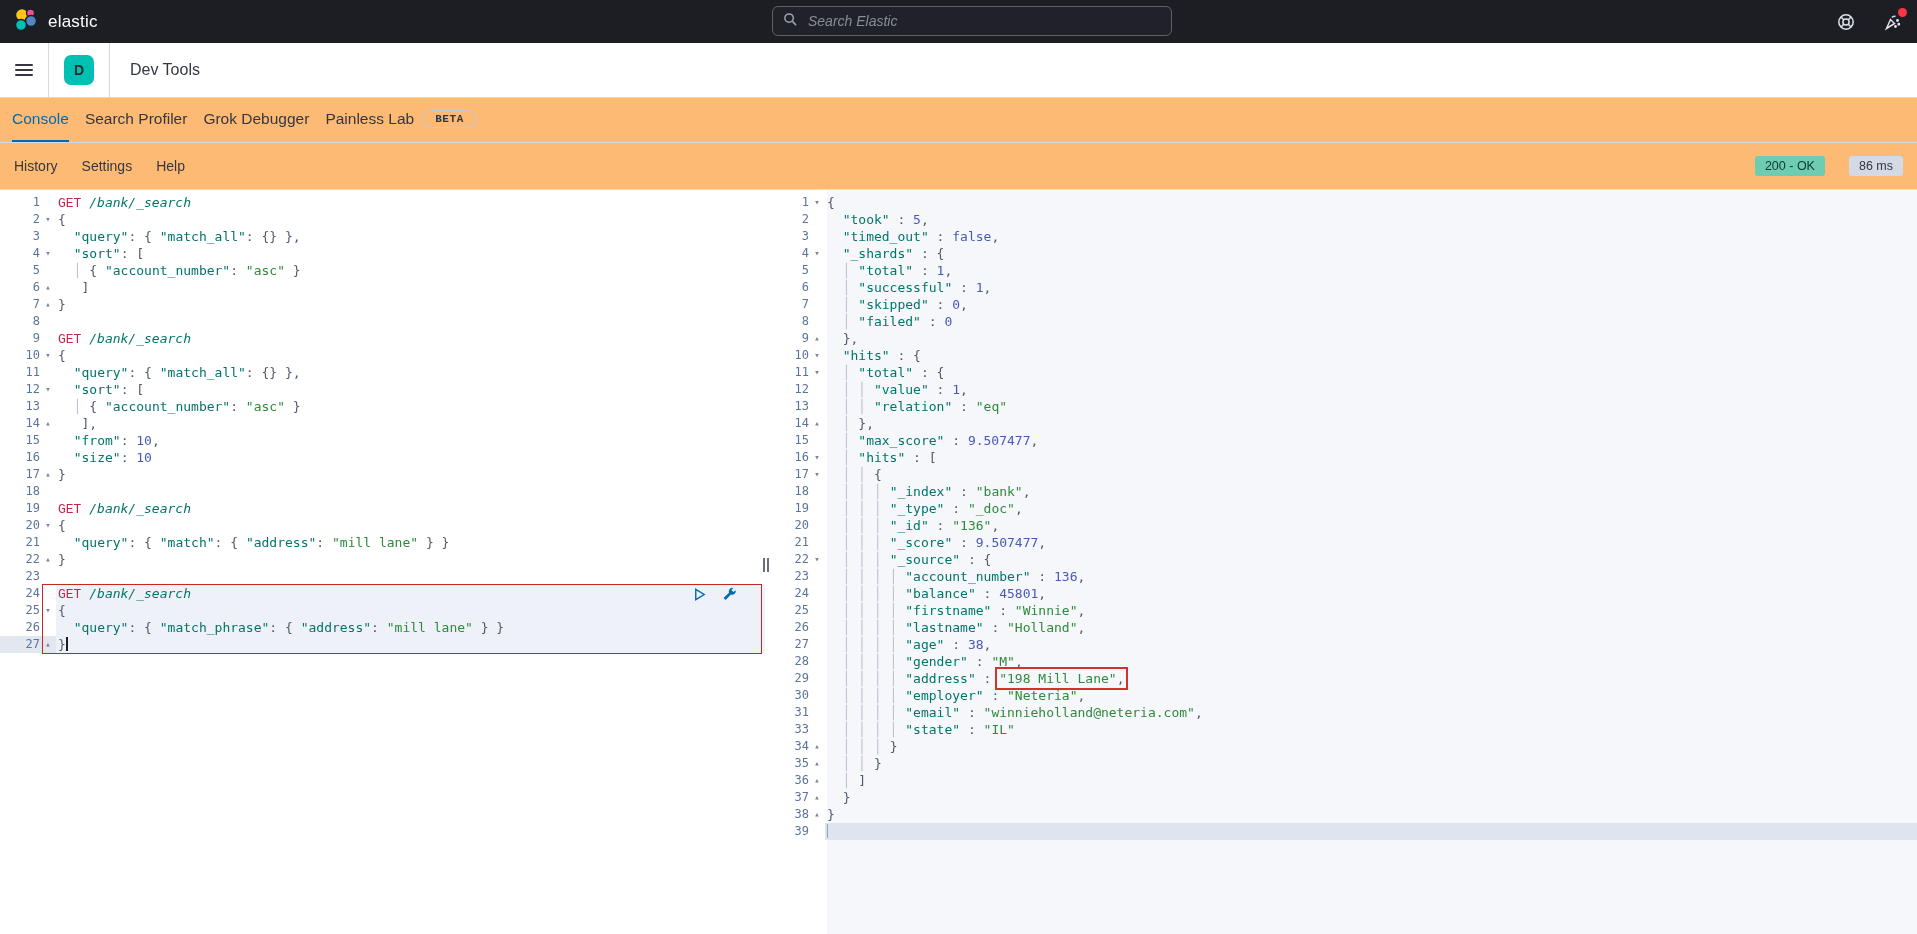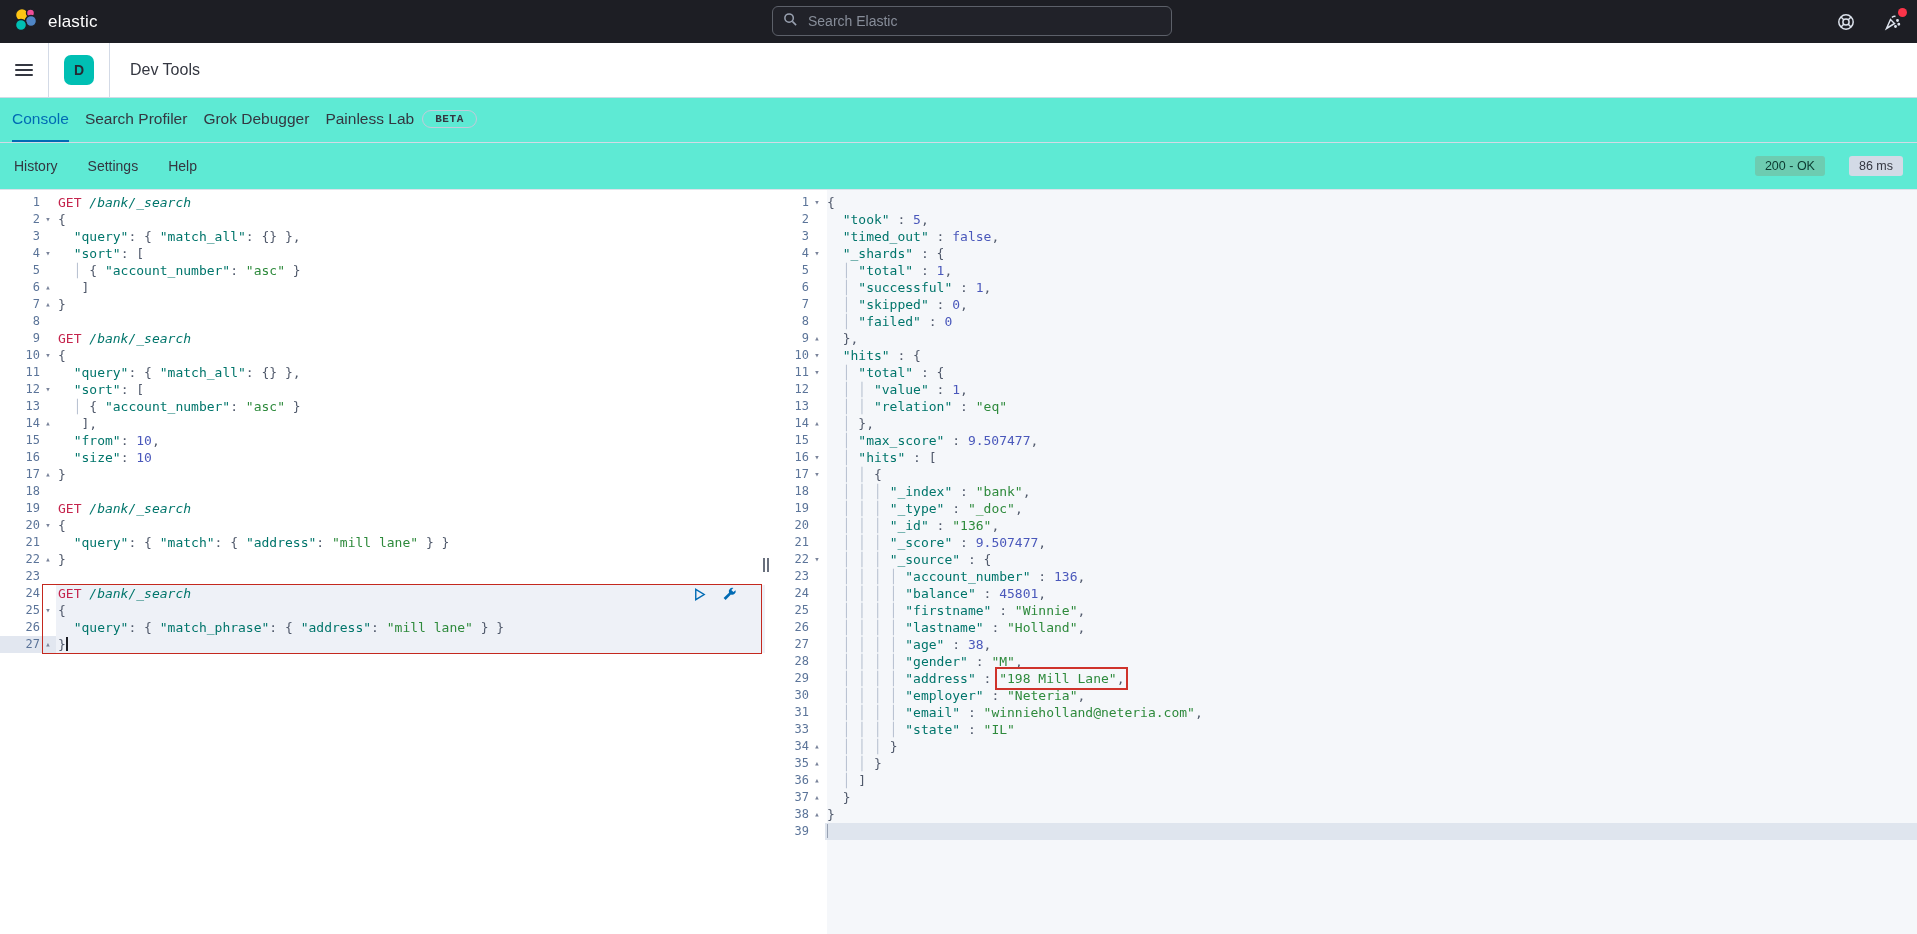--- a/index.html
+++ b/index.html
@@ -1,27 +1,27 @@
 <!DOCTYPE html>
 <html><head>
 <meta charset="utf-8">
 <style>
   html,body{margin:0;padding:0;background:#fff;}
   *{box-sizing:border-box;}
-  .screen{position:relative;width:1917px;height:934px;overflow:hidden;background:#5eead4;
+  .screen{position:relative;width:1917px;height:934px;overflow:hidden;background:#fdba74;
           font-family:"Liberation Sans",sans-serif;color:#343741;}
 
   
   .topbar{position:relative;height:43px;background:#1d1e24;display:flex;align-items:center;}
   .brand{display:flex;align-items:center;gap:9px;padding-left:13px;}
   .brand-text{color:#fff;font-size:17px;letter-spacing:.2px;}
   .search-box{position:absolute;left:772px;top:6px;width:400px;height:30px;border:1px solid #5c6069;
               border-radius:6px;background:#212229;display:flex;align-items:center;padding:0 10px;gap:8px;}
   .search-box input{flex:1;background:transparent;border:none;outline:none;color:#d4d8e0;font-size:14px;
-                    font-family:"Liberation Sans",sans-serif;}
+                    font-family:"Liberation Sans",sans-serif;font-style:italic;}
   .search-box input::placeholder{color:#878d99;}
   .top-icons{position:absolute;right:14px;top:0;height:43px;display:flex;align-items:center;gap:24px;}
   .icon-btn{position:relative;width:22px;height:22px;display:flex;align-items:center;justify-content:center;cursor:pointer;}
   .notif-dot{position:absolute;top:-3px;right:-4px;width:9px;height:9px;border-radius:50%;background:#fb3449;}
 
   
   .navbar{height:55px;background:#fff;border-bottom:1px solid #d3dae6;display:flex;align-items:center;}
   .menu-btn{width:48px;height:100%;display:flex;align-items:center;justify-content:center;flex-direction:column;gap:3px;cursor:pointer;}
   .menu-btn span{display:block;width:18px;height:2px;background:#343741;border-radius:1px;}
   .v-div{width:1px;height:100%;background:#d3dae6;}
@@ -51,21 +51,21 @@
   .right-editor{flex:1;background:linear-gradient(to right,#fff 62px,#f5f7fa 62px);}
   .cl{display:flex;height:17px;white-space:pre;}
   .ln{flex:none;width:40px;text-align:right;color:#5b7499;font-size:12px;line-height:17px;}
   .right-editor .ln{width:44px;}
   .fold{flex:none;width:16px;text-align:center;font-size:9px;line-height:17px;color:#79839a;cursor:pointer;}
   .code{flex:1;padding-left:2px;}
   .left-editor .cl.blk .code{background:#eef1f7;}
   .left-editor .cl.active{background:#e2e7f0;}
   .right-editor .cl.active .code{background:#dfe5ee;}
 
-  .tk-m{color:#c5254d;} .tk-u{color:#00756b;font-style:italic;} .tk-k{color:#00756b;}
+  .tk-m{color:#c5254d;font-family:Liberation Mono, monospace;} .tk-u{color:#00756b;font-style:italic;} .tk-k{color:#00756b;}
   .tk-s{color:#2e8a3c;} .tk-d{color:#4a58bb;} .tk-b{color:#4a58bb;}
   .tk-p{color:#50596b;} .tk-g{color:#b7c1d0;}
   .ann-box{outline:2px solid #cf332b;outline-offset:2px;}
   .cursor{display:inline-block;width:2px;height:14px;background:#1b1d23;vertical-align:-2px;}
   .cursor.faint{width:1px;background:#98a2b3;}
 
   .req-border{position:absolute;left:42px;width:720px;border:1px solid #c4281e;pointer-events:none;z-index:3;}
   .req-actions{position:absolute;right:28px;display:flex;gap:12px;z-index:4;}
   .req-actions .act{width:17px;height:17px;cursor:pointer;display:flex;align-items:center;justify-content:center;}
 
@@ -144,21 +144,21 @@
       <div class="tab">
         <span>Grok Debugger</span>
       </div>
       <div class="tab">
         <span>Painless Lab</span>
         <span class="beta-pill">BETA</span>
       </div>
     </div>
 
   <div class="console-toolbar">
-    <span id="tb-links" style="display:flex;gap:30px;">
+    <span id="tb-links" style="display:flex;gap:24px;">
         <span class="tb-link">History</span>
         <span class="tb-link">Settings</span>
         <span class="tb-link">Help</span>
       </span>
     <span class="tb-spacer"></span>
     <span class="badge ok">200 - OK</span>
     <span class="badge ms">86 ms</span>
   </div>
 
   <div class="console">

